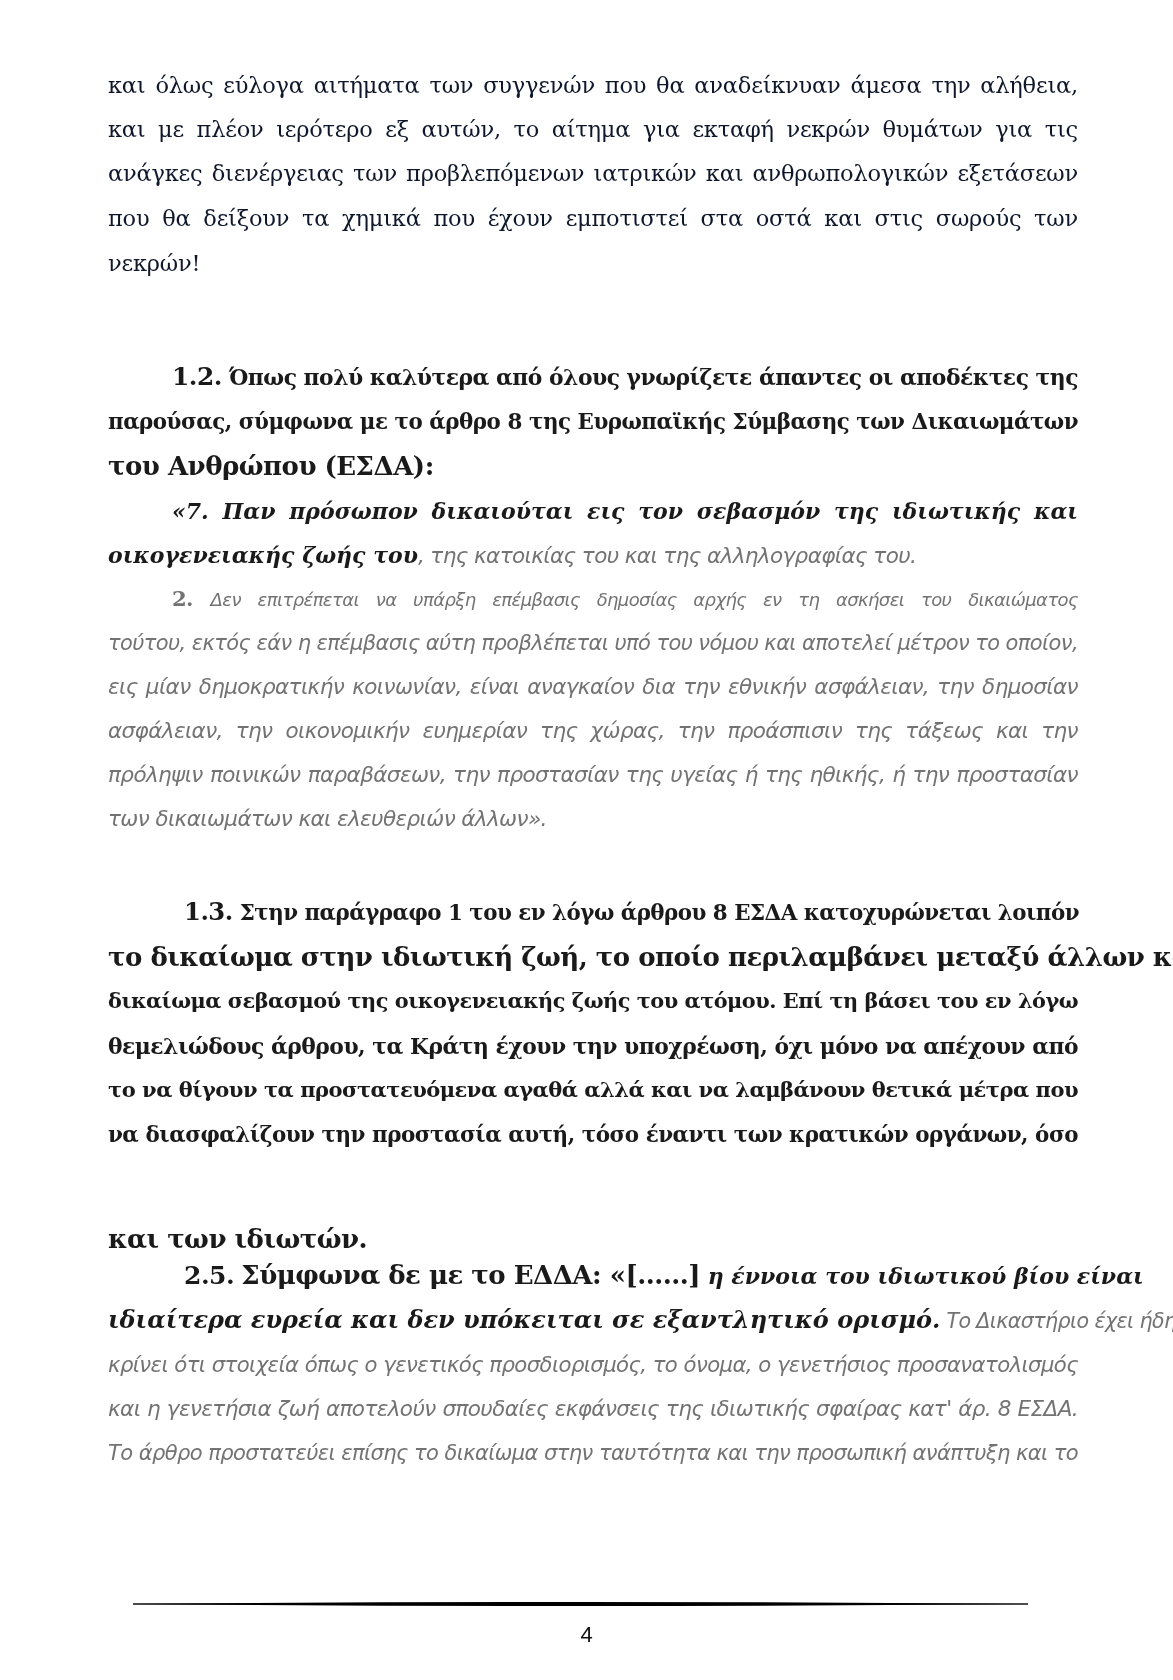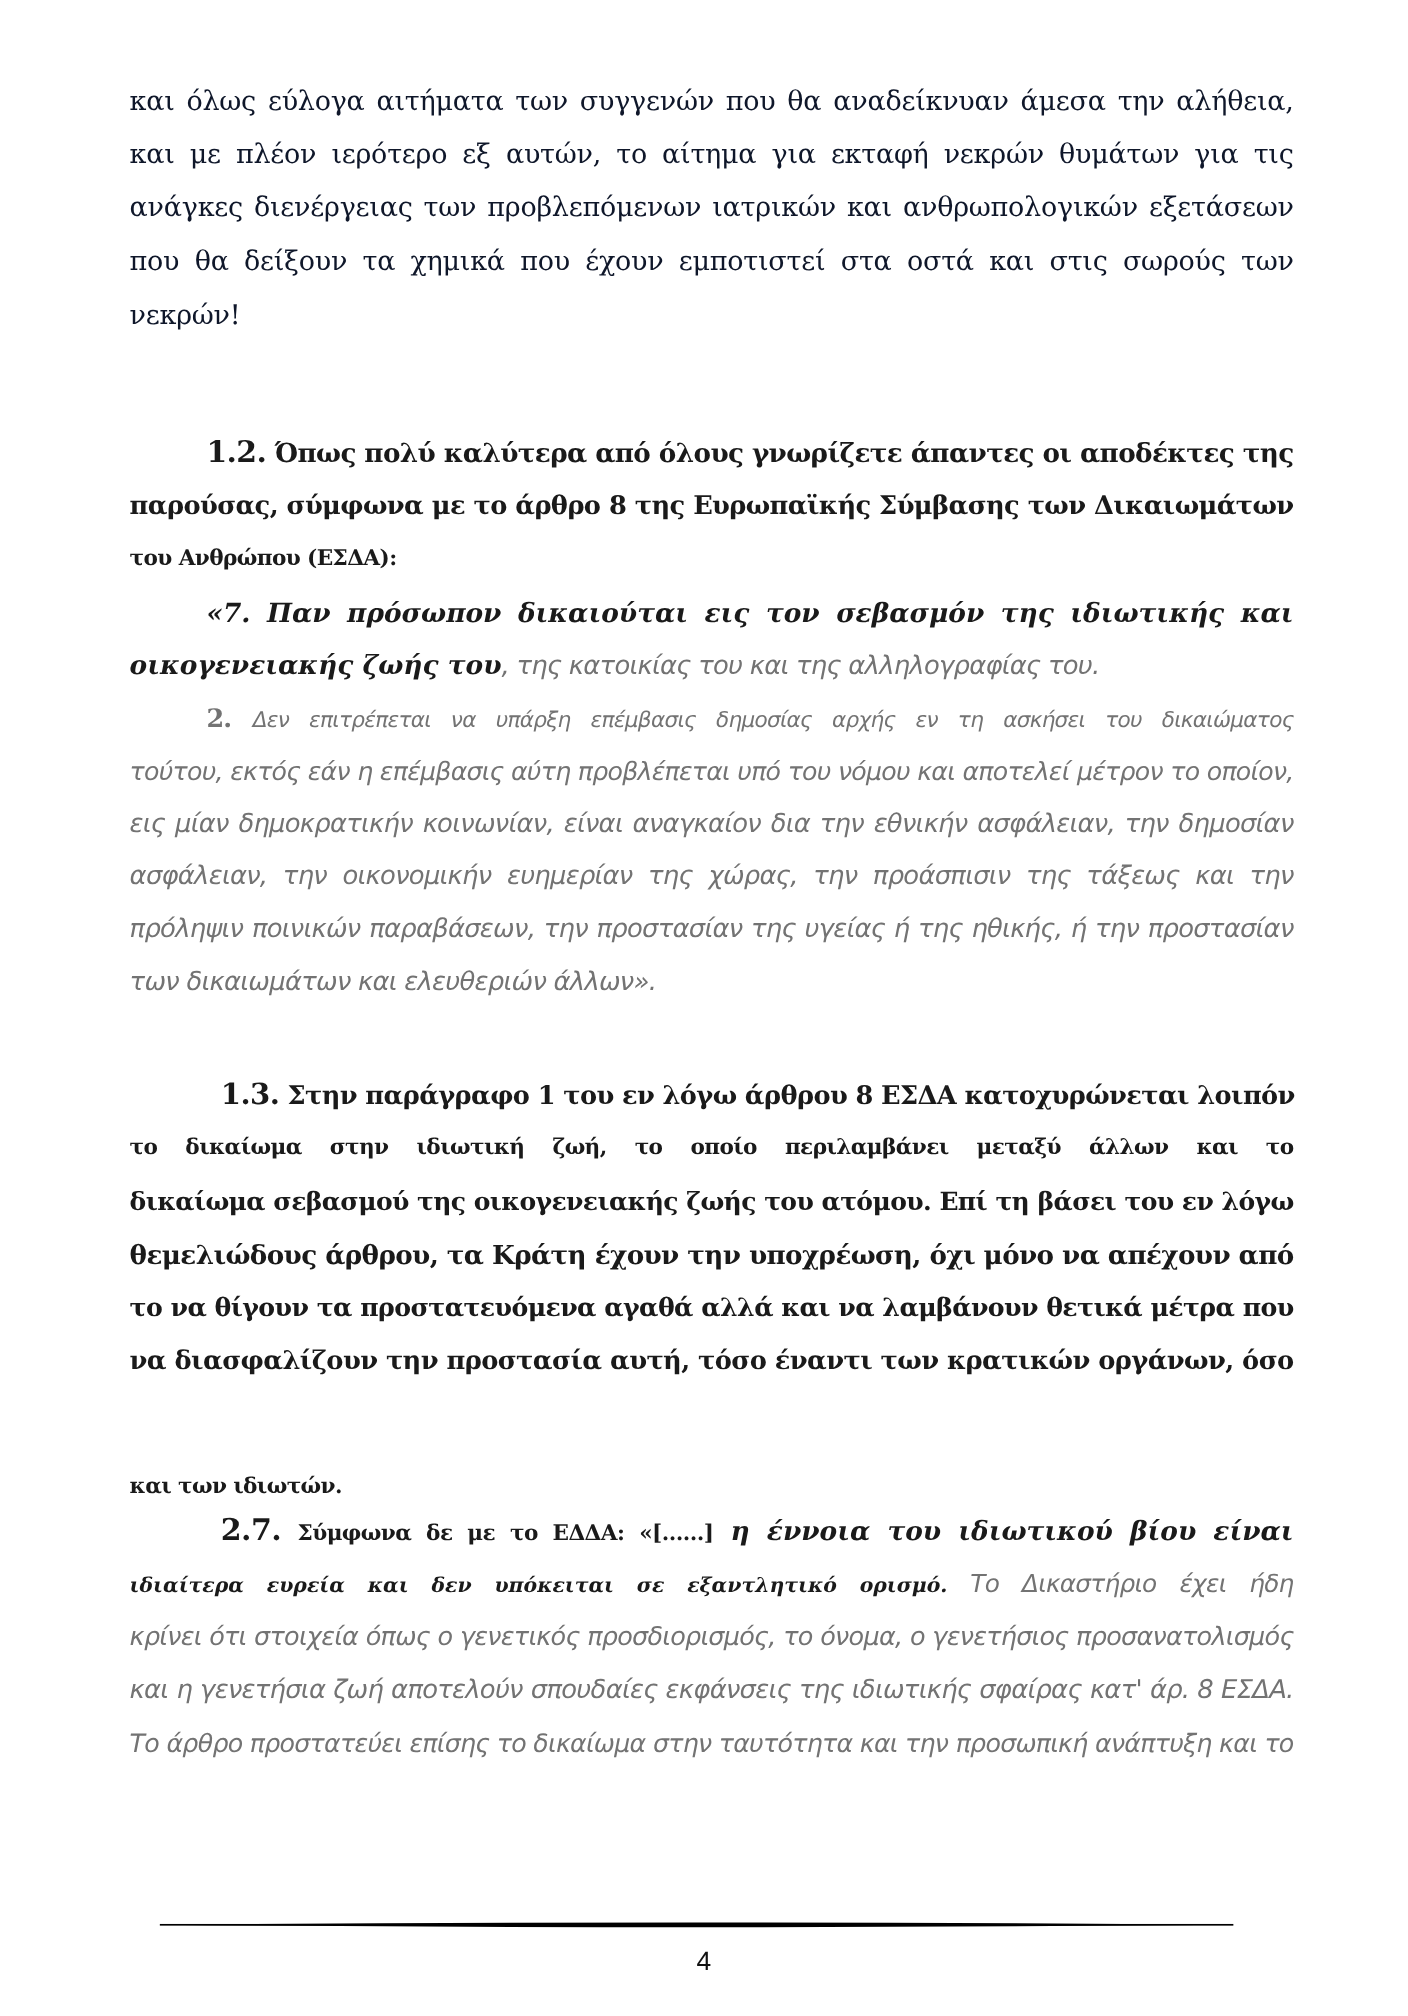--- a/index.html
+++ b/index.html
@@ -27,21 +27,21 @@
       width: 970px;
       white-space: nowrap;
       font-size: 22.5px;
       line-height: 30px;
       text-align: justify;
       text-align-last: justify;
       overflow: visible;
     }
     .line.last { text-align-last: left; }
     .serif-reg { font-family: "DejaVu Serif", "Liberation Serif", serif; font-weight: normal; letter-spacing: -0.2px; color: #0f172a; }
-    .bold { font-family: "DejaVu Serif", "Liberation Serif", serif; font-weight: bold; font-size: 18px; letter-spacing: -0.5px; color: #1a1a1a; }
+    .bold { font-family: "DejaVu Serif", "Liberation Serif", serif; font-weight: bold; font-size: 26px; letter-spacing: -0.5px; color: #1a1a1a; }
     .italic { font-family: "DejaVu Sans", "Liberation Sans", sans-serif; font-style: italic; font-size: 21.5px; letter-spacing: -0.6px; color: #737373; }
     .bolditalic { font-family: "DejaVu Serif", "Liberation Serif", serif; font-style: italic; font-weight: bold; }
     .indent { padding-left: 64px; box-sizing: border-box; }
     .indent-sm { padding-left: 76px; box-sizing: border-box; }
     .secnum { font-weight: bold; font-size: 25px; }
     .footer-rule {
       position: absolute;
       left: 133px;
       top: 1600px;
       width: 895px;
@@ -95,25 +95,25 @@
     <span style="font-size: 21.3828px;">Στην παράγραφο 1 του εν λόγω άρθρου 8 ΕΣΔΑ κατοχυρώνεται λοιπόν</span>
   </div>
   <div class="line bold" style="top: 872px; width: 970px;">το δικαίωμα στην ιδιωτική ζωή, το οποίο περιλαμβάνει μεταξύ άλλων και το</div>
   <div class="line bold" style="top: 916px; width: 970px; font-size: 20.8398px;">δικαίωμα σεβασμού της οικογενειακής ζωής του ατόμου. Επί τη βάσει του εν λόγω</div>
   <div class="line bold" style="top: 961px; width: 970px; font-size: 21.8424px;">θεμελιώδους άρθρου, τα Κράτη έχουν την υποχρέωση, όχι μόνο να απέχουν από</div>
   <div class="line bold" style="top: 1005px; width: 970px; font-size: 21.0039px;">το να θίγουν τα προστατευόμενα αγαθά αλλά και να λαμβάνουν θετικά μέτρα που</div>
   <div class="line bold" style="top: 1050px; width: 970px; font-size: 21.4472px;">να διασφαλίζουν την προστασία αυτή, τόσο έναντι των κρατικών οργάνων,  όσο</div>
   <div class="line bold last" style="top: 1154px; width: 970px;">και των ιδιωτών.</div>
 
   <div class="line indent-sm" style="top: 1190px; width: 970px;">
-    <span class="secnum bold">2.7.</span>
+    <span class="secnum bold">2.5.</span>
     <span class="bold">Σύμφωνα δε με το ΕΔΔΑ: «[……]</span><span class="bolditalic" style="font-size:22px;"> η έννοια του ιδιωτικού βίου είναι</span>
   </div>
   <div class="line" style="top: 1235px; width: 970px; font-size: 21.6089px;">
-    <span class="bolditalic" style="font-size: 17px; font-style: italic;">ιδιαίτερα ευρεία και δεν υπόκειται σε εξαντλητικό ορισμό.</span><span class="italic" style="font-size: 20.6485px;"> Το Δικαστήριο έχει ήδη</span>
+    <span class="bolditalic" style="font-size: 24px; font-style: italic;">ιδιαίτερα ευρεία και δεν υπόκειται σε εξαντλητικό ορισμό.</span><span class="italic" style="font-size: 20.6485px;"> Το Δικαστήριο έχει ήδη</span>
   </div>
   <div class="line italic" style="top: 1280px; width: 970px; font-size: 21.2157px;">κρίνει ότι στοιχεία όπως ο γενετικός προσδιορισμός, το όνομα, ο γενετήσιος προσανατολισμός</div>
   <div class="line italic" style="top: 1324px; width: 970px;">και η γενετήσια ζωή αποτελούν σπουδαίες εκφάνσεις της ιδιωτικής σφαίρας κατ' άρ. 8 ΕΣΔΑ.</div>
   <div class="line italic" style="top: 1368px; width: 970px; font-size: 21.0444px;">Το άρθρο προστατεύει επίσης το δικαίωμα στην ταυτότητα και την προσωπική ανάπτυξη και το</div>
 </div>
 
 <svg class="footer-rule" viewBox="0 0 895 8" preserveAspectRatio="none">
   <path d="M0 4 Q 447 0 895 4 Q 447 8 0 4 Z" fill="#000"></path>
   <rect x="0" y="3.3" width="895" height="1.4" fill="#000"></rect>
 </svg>

